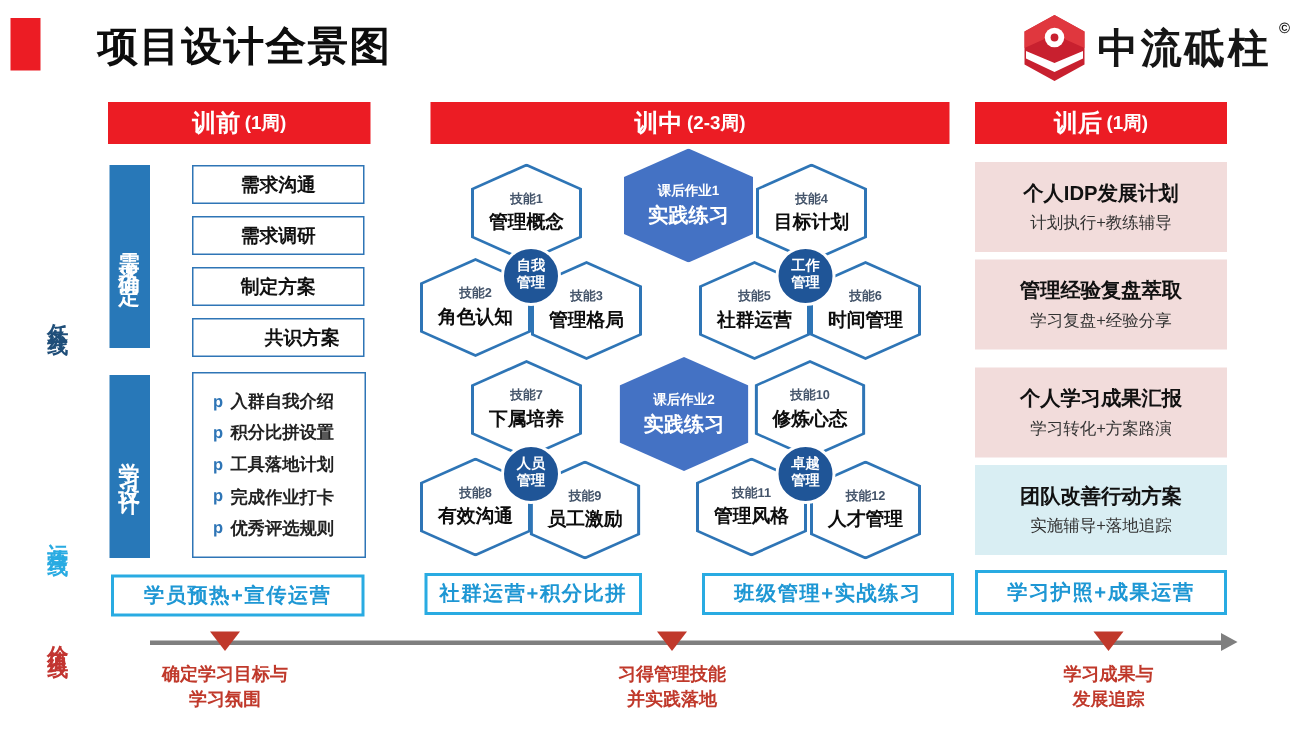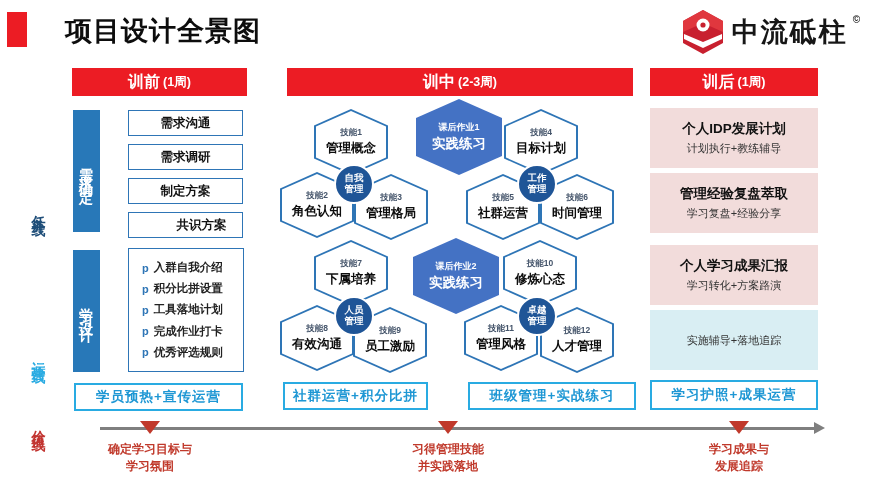--- a/index.html
+++ b/index.html
@@ -289,20 +289,21 @@
   </div>
   <div class="blk blk-2">
     <span class="blk-title">管理经验复盘萃取</span>
     <span class="blk-sub">学习复盘+经验分享</span>
   </div>
   <div class="blk blk-3">
     <span class="blk-title">个人学习成果汇报</span>
     <span class="blk-sub">学习转化+方案路演</span>
   </div>
   <div class="blk blk-4">
+    <span class="blk-title">团队改善行动方案</span>
     <span class="blk-sub">实施辅导+落地追踪</span>
   </div>
 
   <div class="opbar opbar-pre">学员预热+宣传运营</div>
   <div class="opbar opbar-mid1">社群运营+积分比拼</div>
   <div class="opbar opbar-mid2">班级管理+实战练习</div>
   <div class="opbar opbar-post">学习护照+成果运营</div>
 
   <div class="tline"></div>
   <div class="tarrow"></div>

